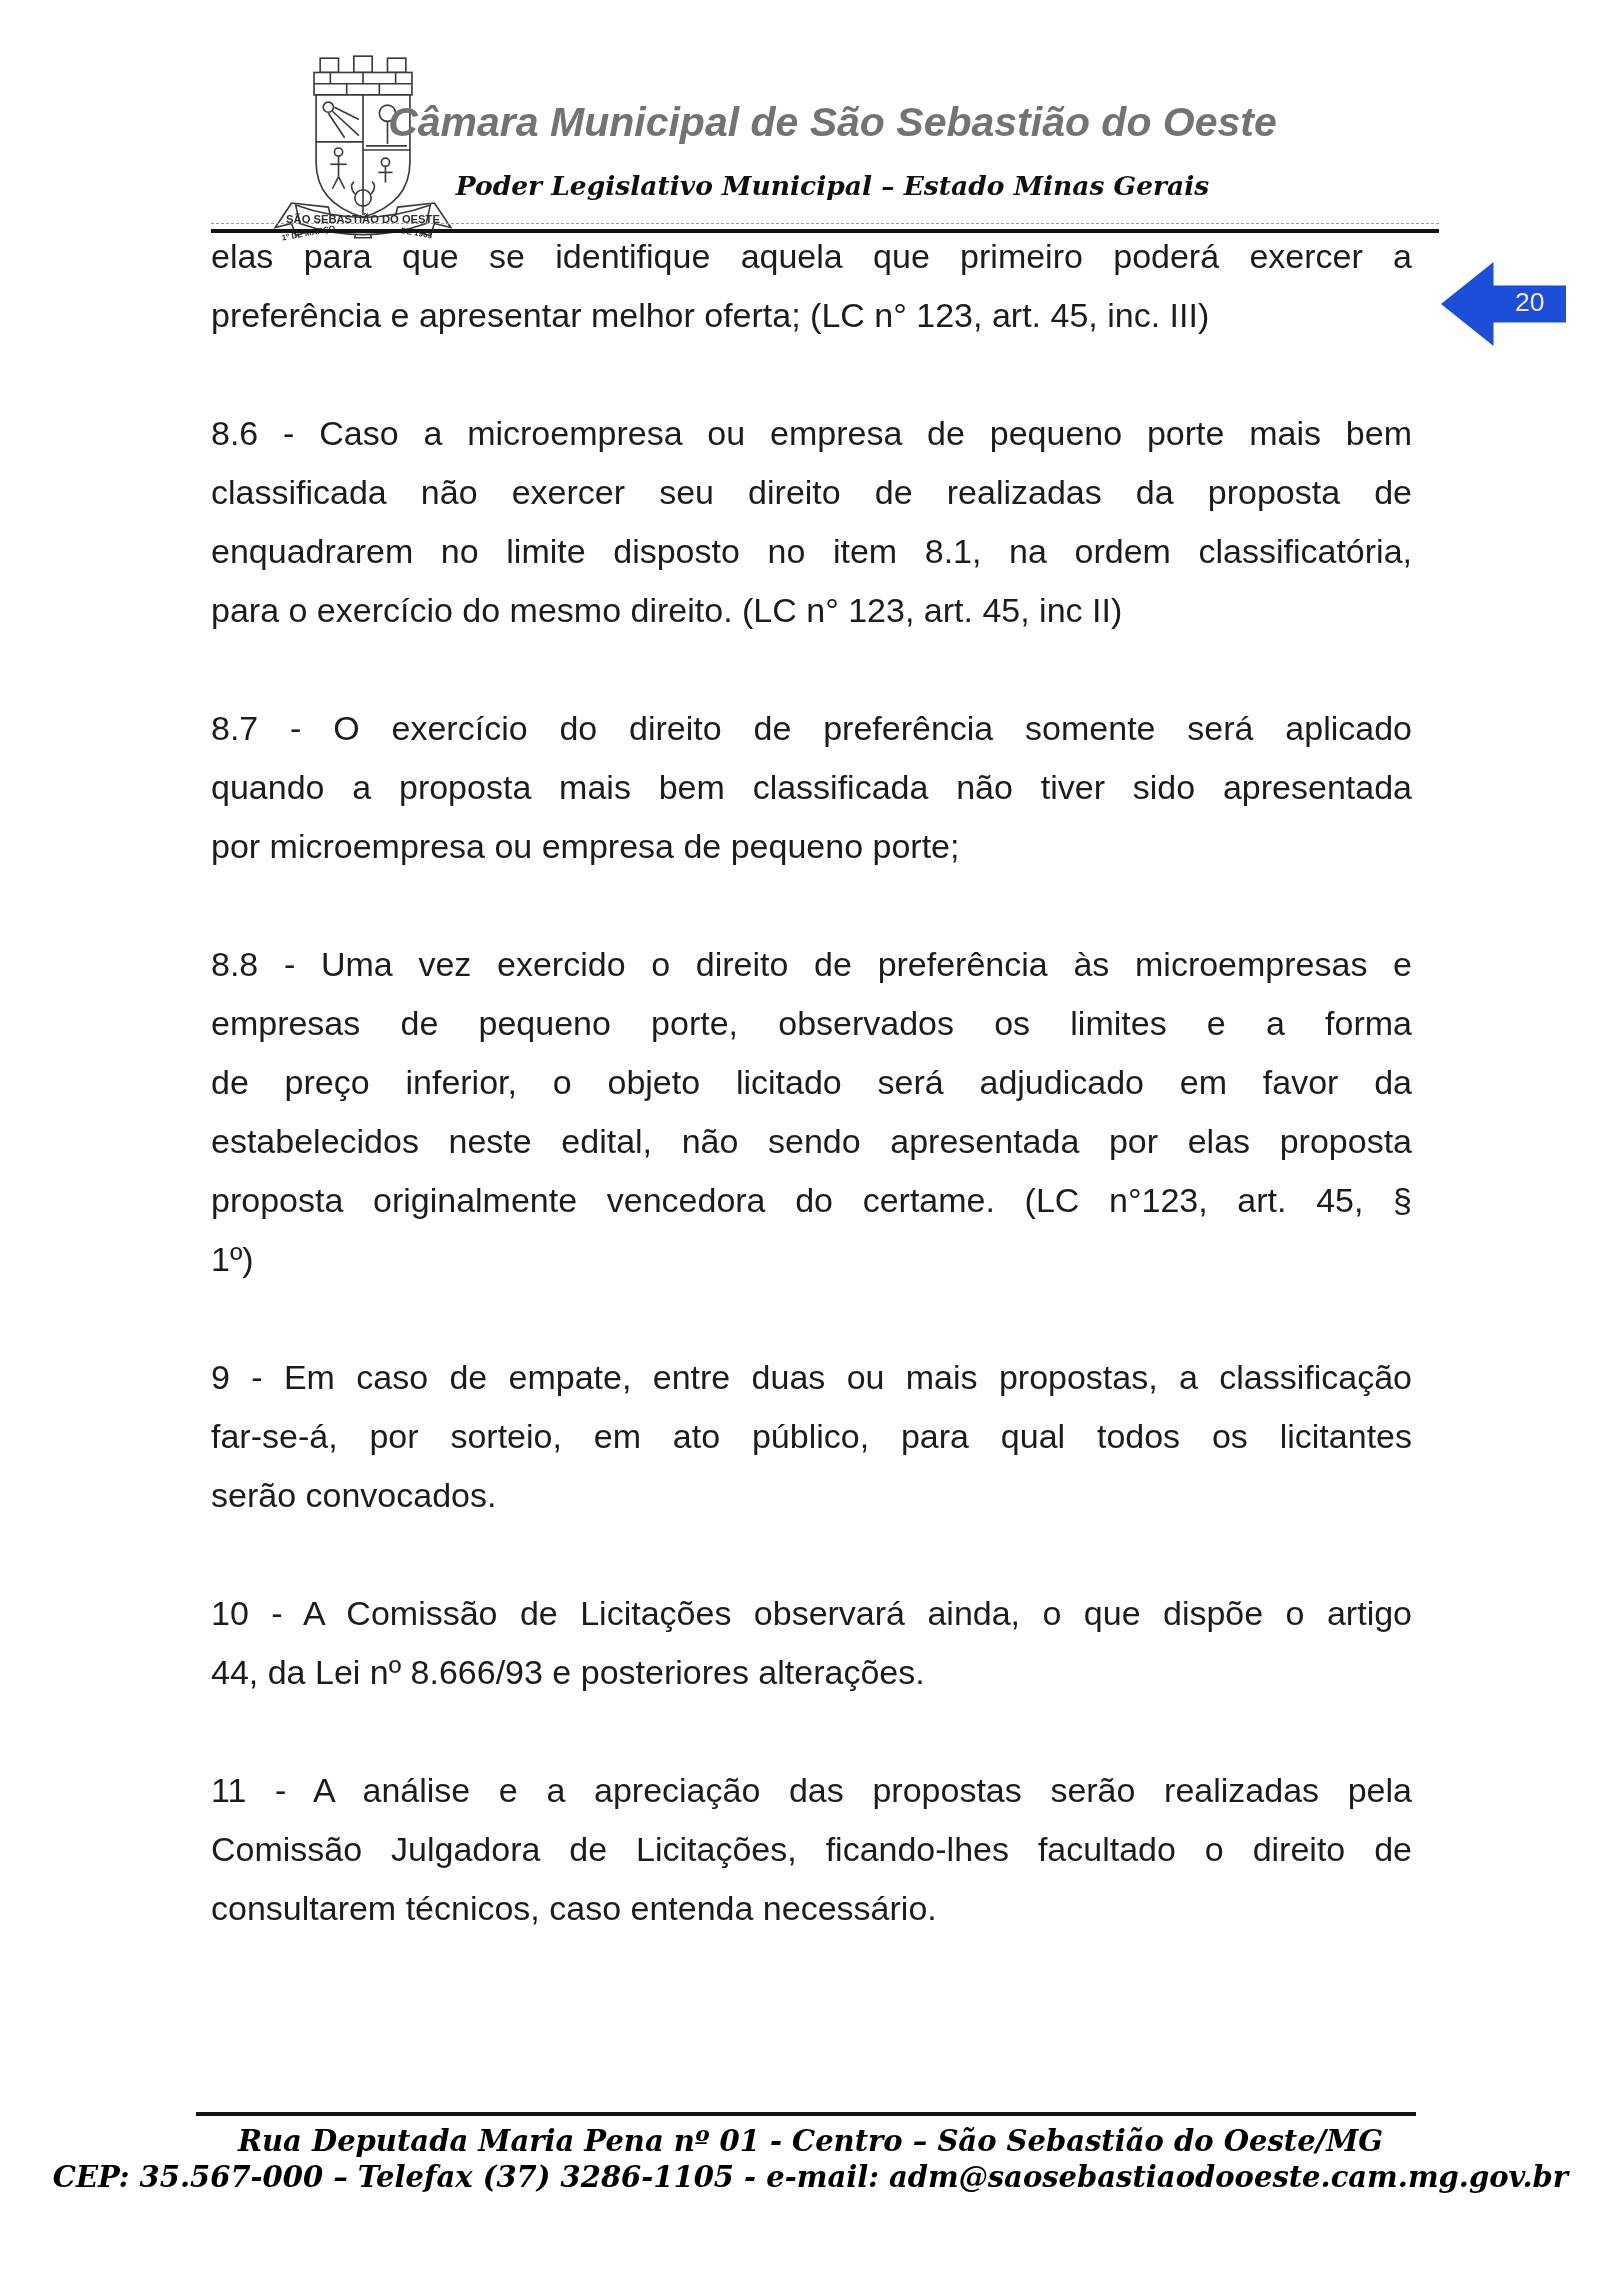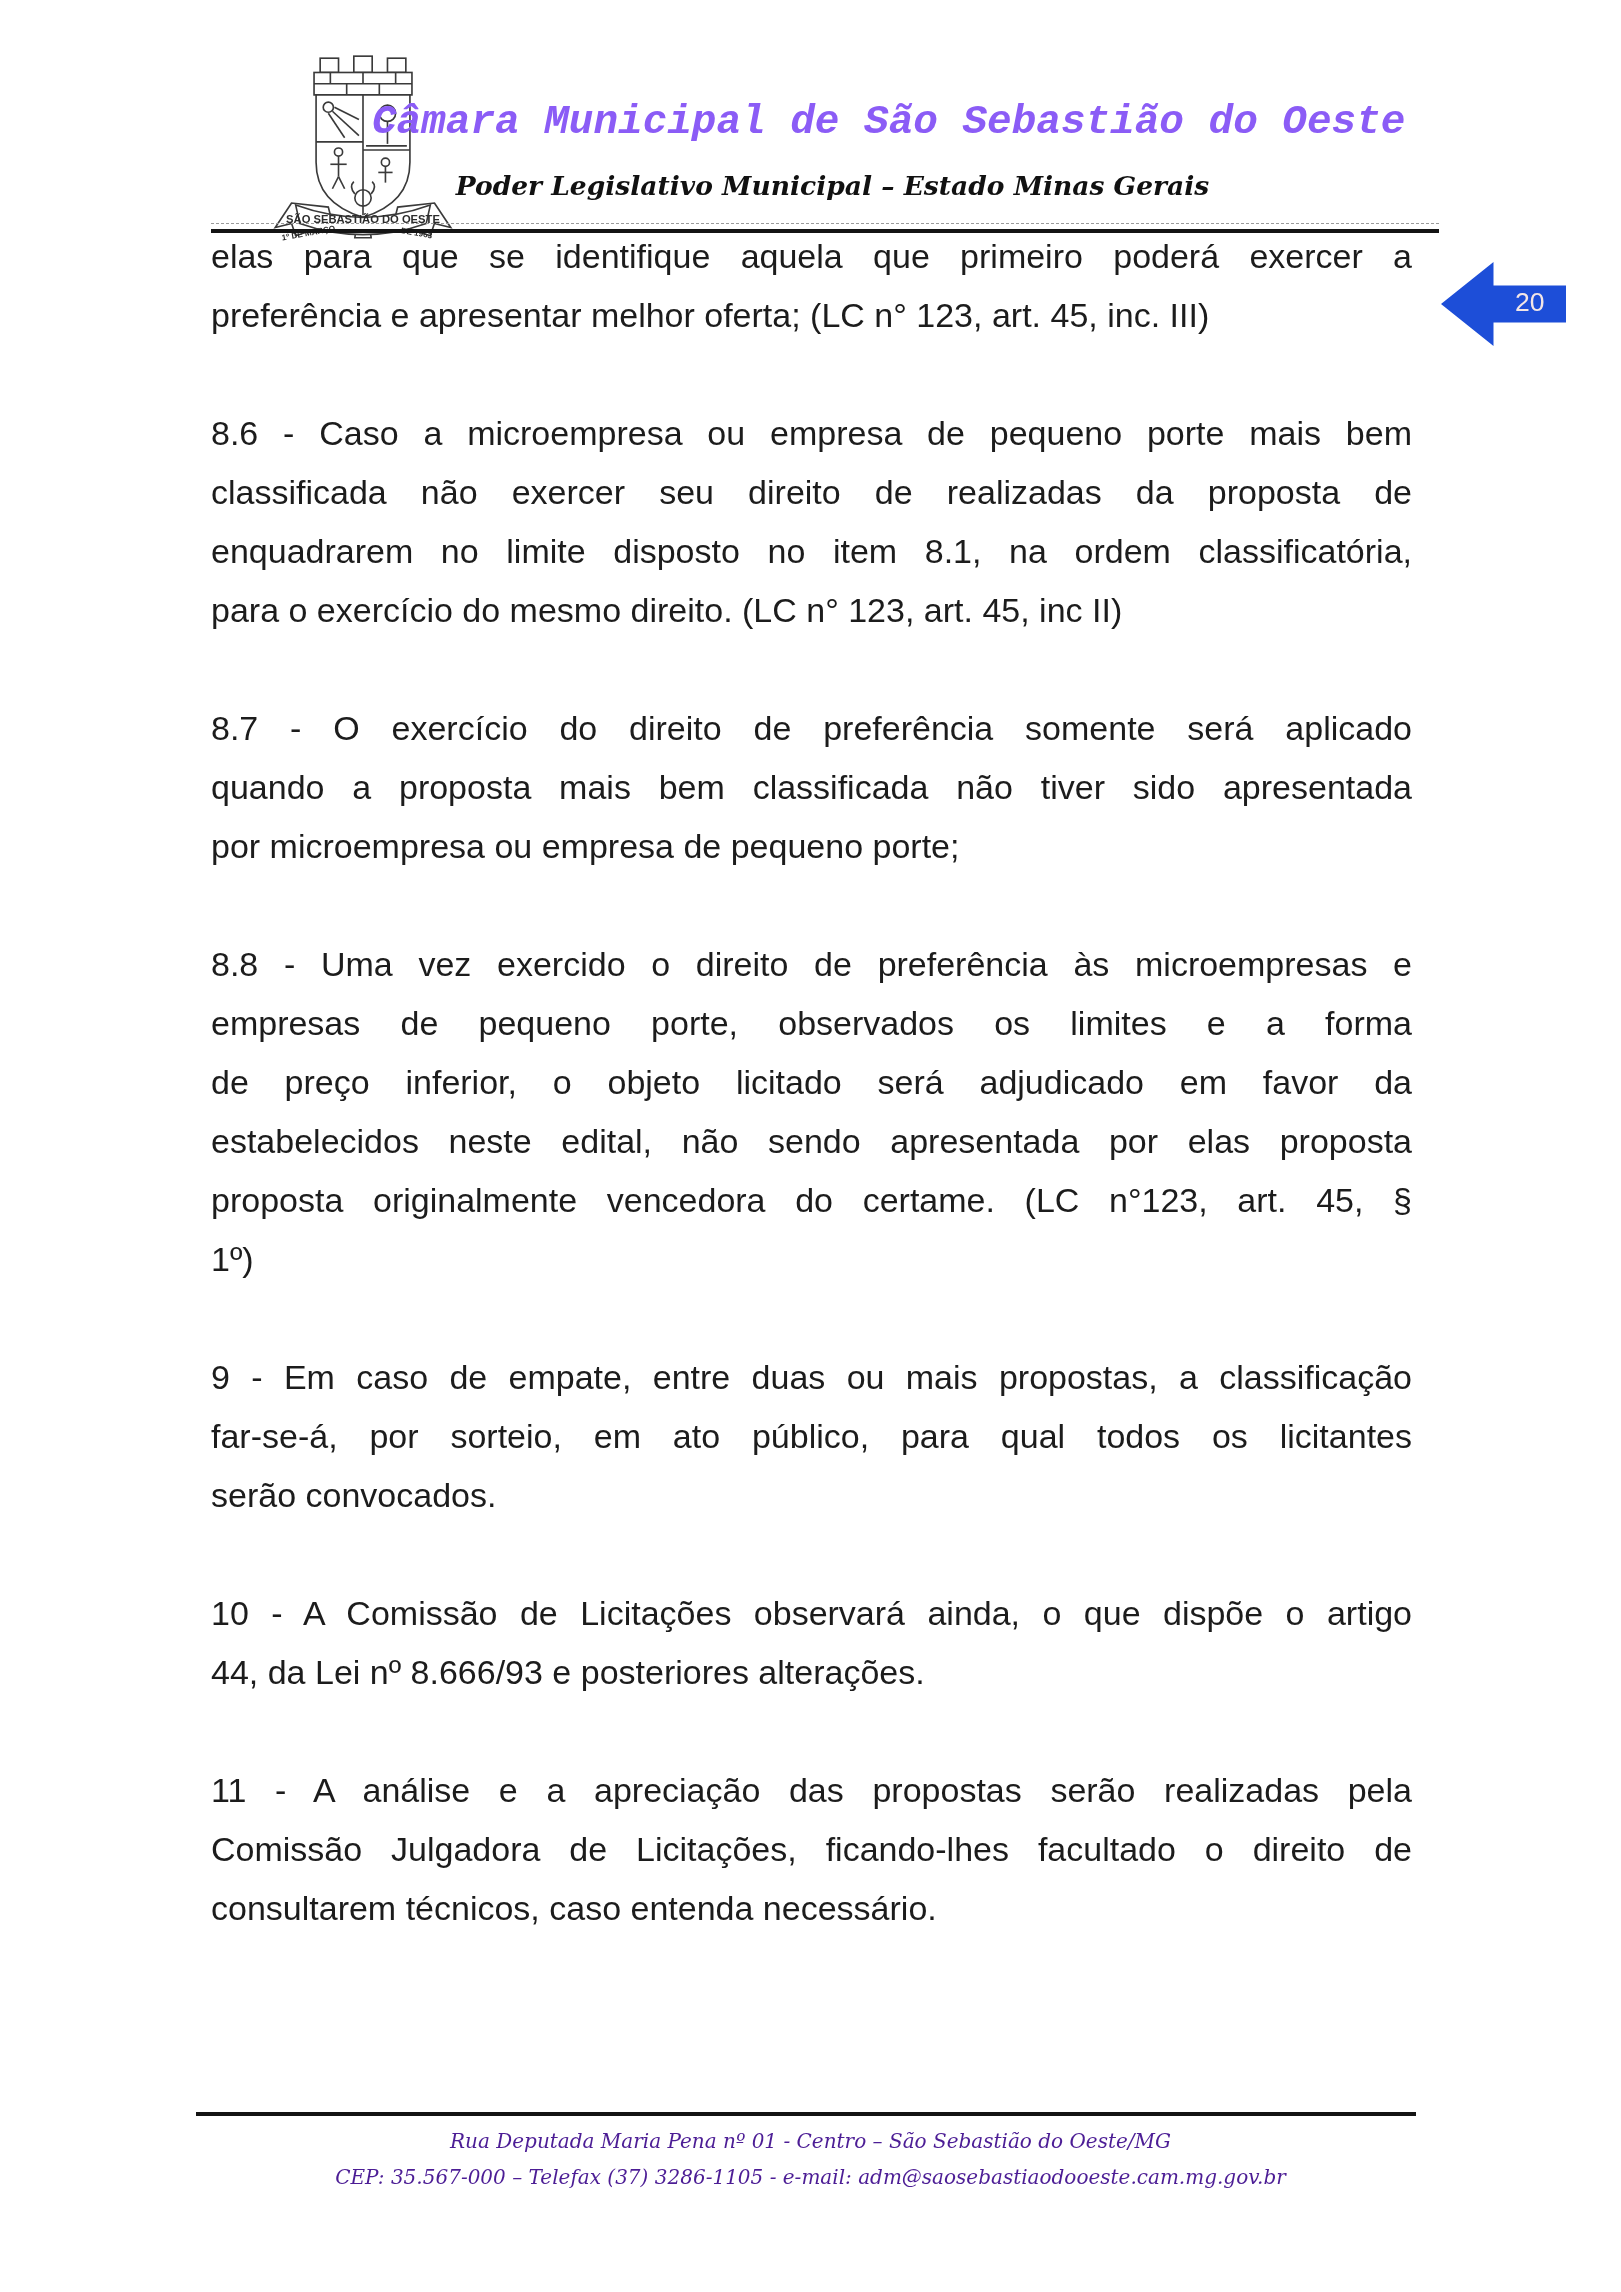--- a/index.html
+++ b/index.html
@@ -9,23 +9,23 @@
     background:#ffffff;
     font-family:"Liberation Sans", sans-serif;
     color:#1b1b1b;
     overflow:hidden;
     margin:0 auto;
   }
   
   .logo{position:absolute;left:261px;top:47px;width:204px;height:206px;}
   .titles{position:absolute;left:372px;top:94px;width:921px;text-align:center;}
   .doc-title{
-    font-family:Liberation Mono, monospace;
+    font-family:Liberation Sans, sans-serif;
     font-style:italic;font-weight:bold;
-    font-size:41px;line-height:57px;color:#8b5cf6;
+    font-size:41px;line-height:57px;color:#737373;
     white-space:nowrap;
   }
   .doc-subtitle{
     font-family:"DejaVu Serif","Liberation Serif",serif;
     font-style:italic;font-weight:bold;
     font-size:26.5px;line-height:37px;color:#111;
     margin-top:16px;white-space:nowrap;
   }
   .header-rule{
     position:absolute;left:211px;top:223px;width:1228px;height:0;
@@ -68,21 +68,21 @@
   
   .footer-rule{
     position:absolute;left:196px;top:2112px;width:1220px;height:3.9px;
     background:#141414;
   }
   .footer-text{
     position:absolute;left:0;top:2123px;width:100%;
     text-align:center;
     font-family:"DejaVu Serif","Liberation Serif",serif;
     font-style:italic;
-    font-size:20px;line-height:36px;color:#4c1d95;
+    font-size:29px;line-height:36px;color:#000000;font-weight:bold;
   }
   
   .logo path,.logo line,.logo circle,.logo rect,.logo polyline{
     fill:none;stroke:#3a3a3a;stroke-width:1.6;
   }
   .logo .fillwhite{fill:#ffffff;}
   .logo text{
     fill:#2c2c2c;stroke:none;
     font-family:"Liberation Sans",sans-serif;font-weight:bold;
   }

